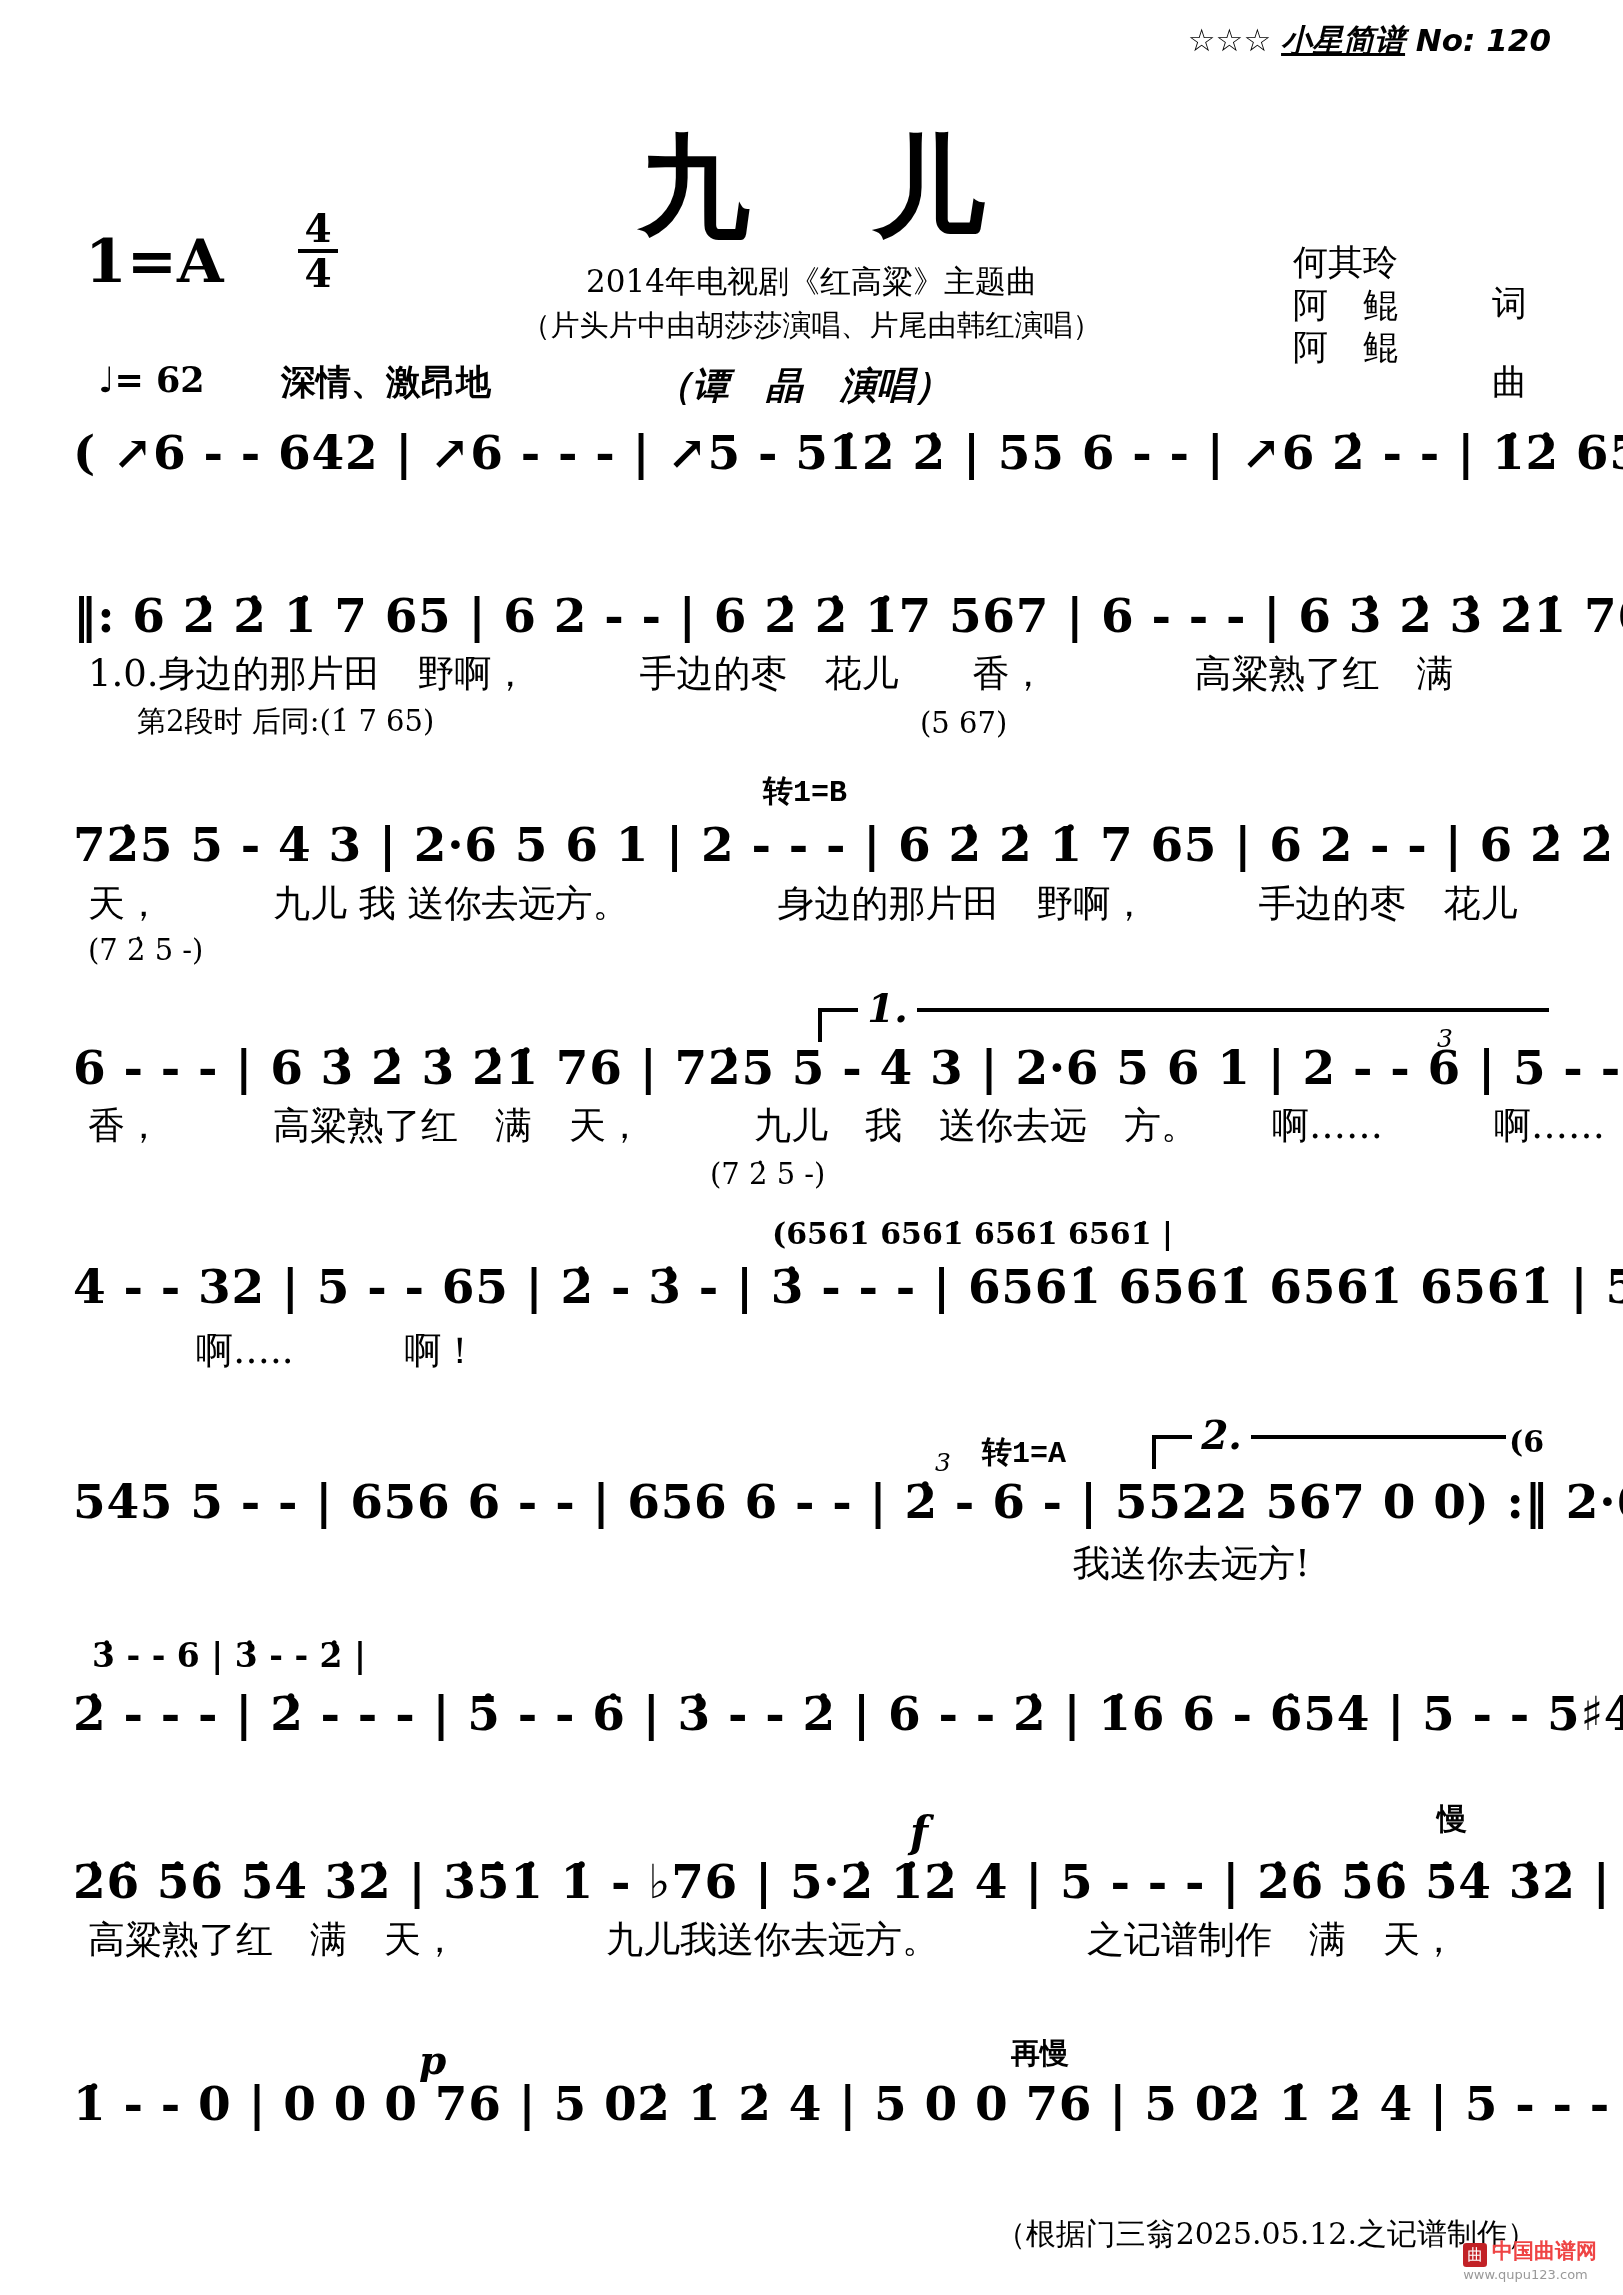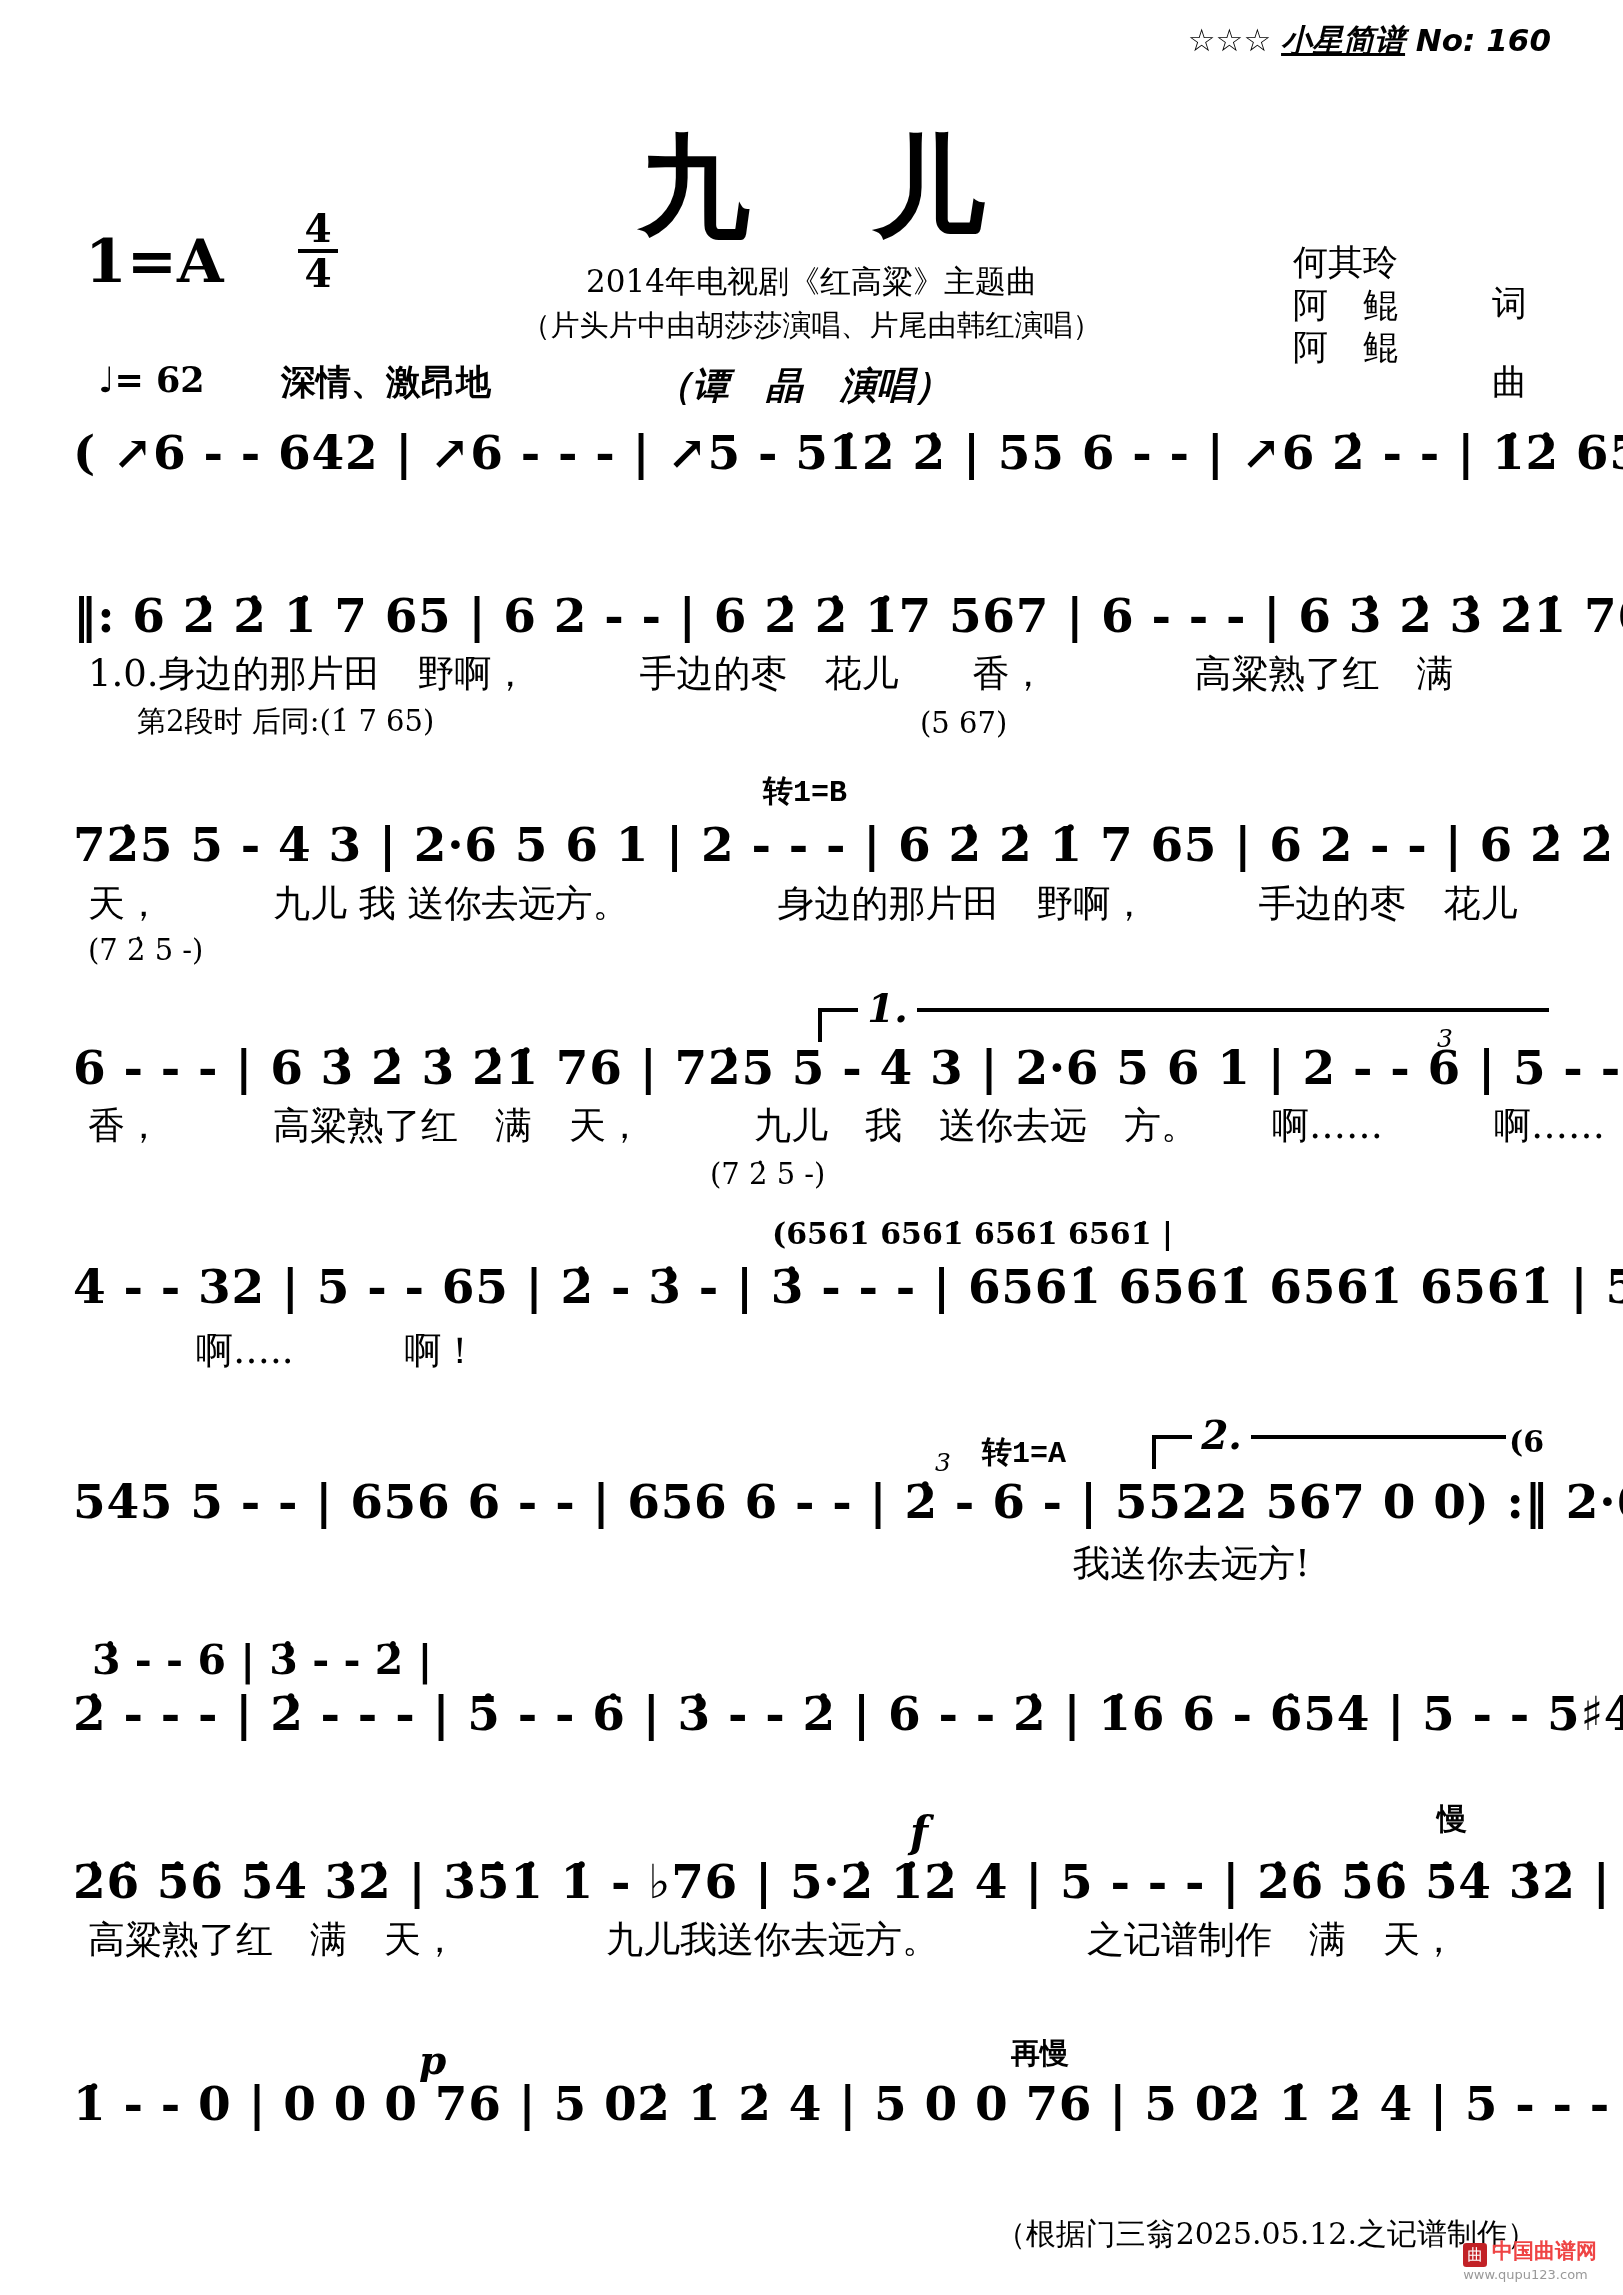--- a/index.html
+++ b/index.html
@@ -45,21 +45,21 @@
   .wm .url{color:#999;font-size:13px;}
   .wm .logo{display:inline-block;width:23.6px;height:23.6px;background:#c22227;color:#fff;
             font-size:15.7px;line-height:23.6px;text-align:center;border-radius:3.3px;vertical-align:middle;margin-right:5.2px;}
 </style>
 </head>
 <body>
 
 <div id="page">
 
   <div class="abs brand">
-    <span class="stars">☆☆☆ </span><span class="ul">小星简谱</span><span> No: 160</span>
+    <span class="stars">☆☆☆ </span><span class="ul">小星简谱</span><span> No: 120</span>
   </div>
 
   <div class="abs title">九 儿</div>
   <div class="abs keytime">1=A</div>
   <div class="abs frac">
     <div class="top">4</div>
     <div>4</div>
   </div>
   <div class="abs origin">2014年电视剧《红高粱》主题曲</div>
   <div class="abs origin2">（片头片中由胡莎莎演唱、片尾由韩红演唱）</div>
@@ -98,21 +98,21 @@
 
   <div class="abs seclabel" style="top:1432px;left:982px">转1=A</div>
   <div class="abs volta" style="top:1435px;left:1152px;width:350px">
     <span class="vlabel">2.</span>
   </div>
   <div class="abs cue" style="top:1424px;left:1509px">(6</div>
   <div class="abs triplet" style="top:1448px;left:935px">3</div>
   <div class="abs notes" style="top:1478px">545 5 - - | 656 6 - - | 656 6 - - | 2̇ - 6 - | 5522 567 0 0) :‖ 2·6 5 6 1̇ | 2̇ - - - |</div>
   <div class="abs lyr" style="top:1545px;left:1073px">我送你去远方!</div>
 
-  <div class="abs cue" style="top:1636px;left:92px;font-size:41px">3̇ - - 6 | 3̇ - - 2̇ |</div>
+  <div class="abs cue" style="top:1636px;left:92px;font-size:33px">3̇ - - 6 | 3̇ - - 2̇ |</div>
   <div class="abs notes" style="top:1690px">2̇ - - - | 2̇ - - - | 5̇ - - 6̇ | 3̇ - - 2̇ | 6 - - 2̇ | 1̇6 6 - 6̇54 | 5 - - 5♯45 | 6 ♯6 7 1̇) |</div>
 
   <div class="abs dyn" style="top:1808px;left:910px">f</div>
   <div class="abs seclabel" style="top:1799px;left:1437px">慢</div>
   <div class="abs notes" style="top:1858px">2̇6̇ 5̇6̇ 5̇4̇ 3̇2̇ | 3̇5̇1̇ 1̇ - ♭76 | 5·2̇ 1̇2̇ 4 | 5 - - - | 2̇6̇ 5̇6̇ 5̇4̇ 3̇2̇ | 3̇5̇1̇ 1̇ - - |</div>
   <div class="abs lyr" style="top:1921px;left:88px">高粱熟了红　满　天，　　　　九儿我送你去远方。　　　　之记谱制作　满　天，</div>
 
   <div class="abs dyn" style="top:2037px;left:419px;font-size:39px">p</div>
   <div class="abs seclabel" style="top:2034px;left:1011px;font-size:29px">再慢</div>
   <div class="abs notes" style="top:2080px">1̇ - - 0 | 0 0 0 76 | 5 02̇ 1̇ 2̇ 4 | 5 0 0 76 | 5 02̇ 1̇ 2̇ 4 | 5 - - - | 5 0 0 0 ‖</div>

